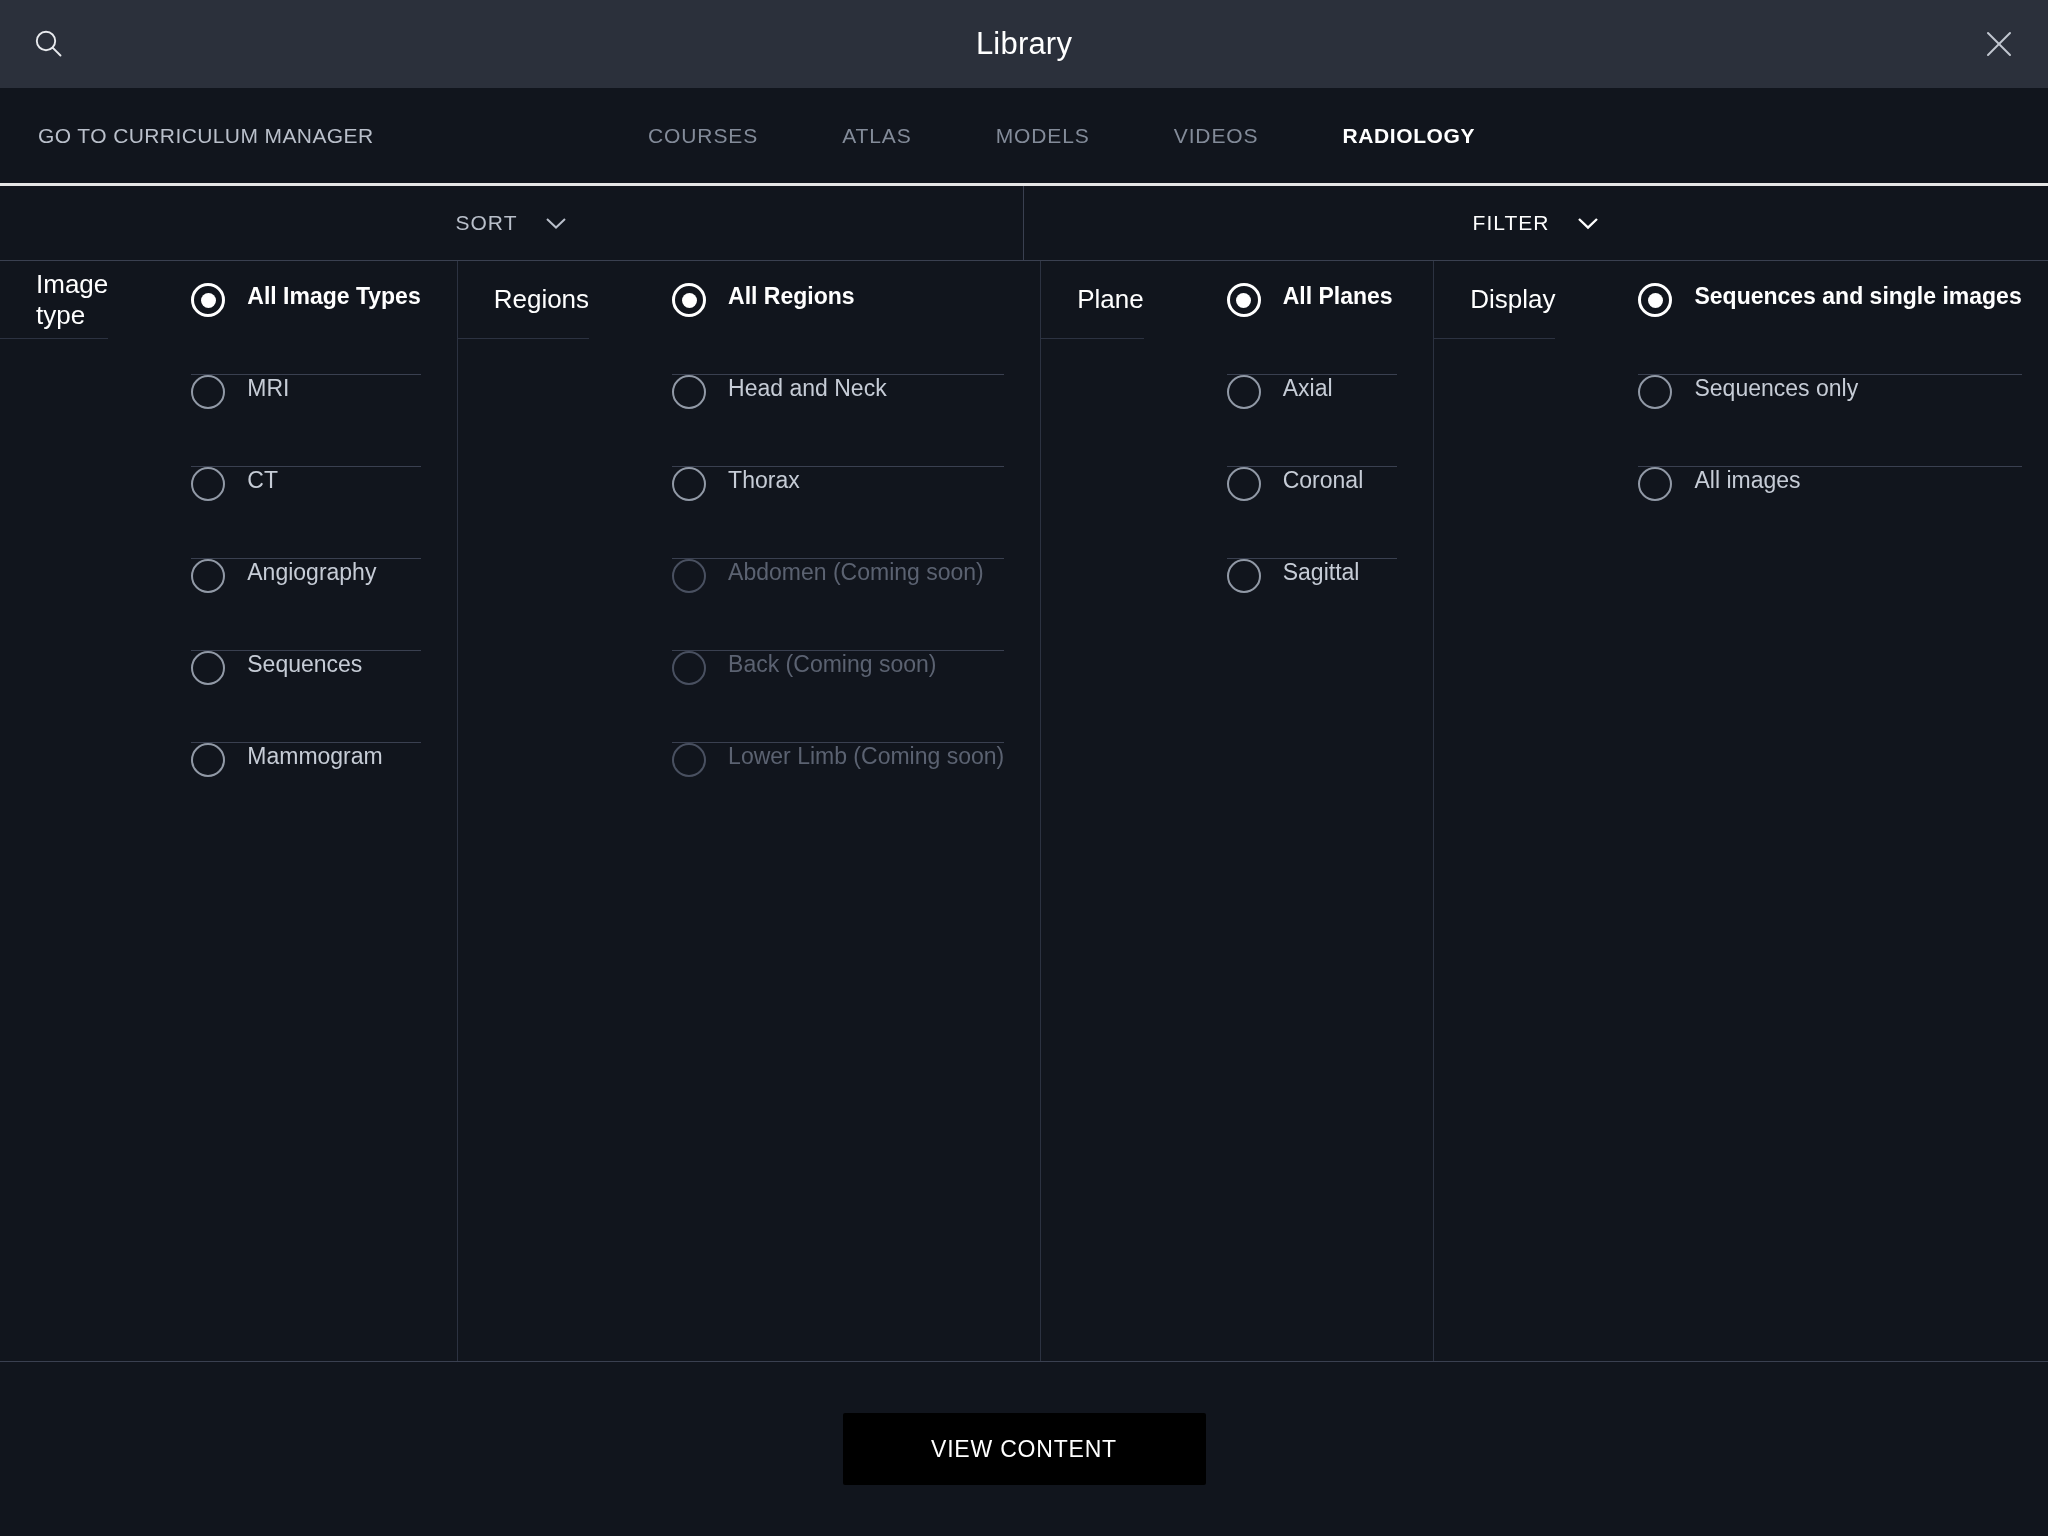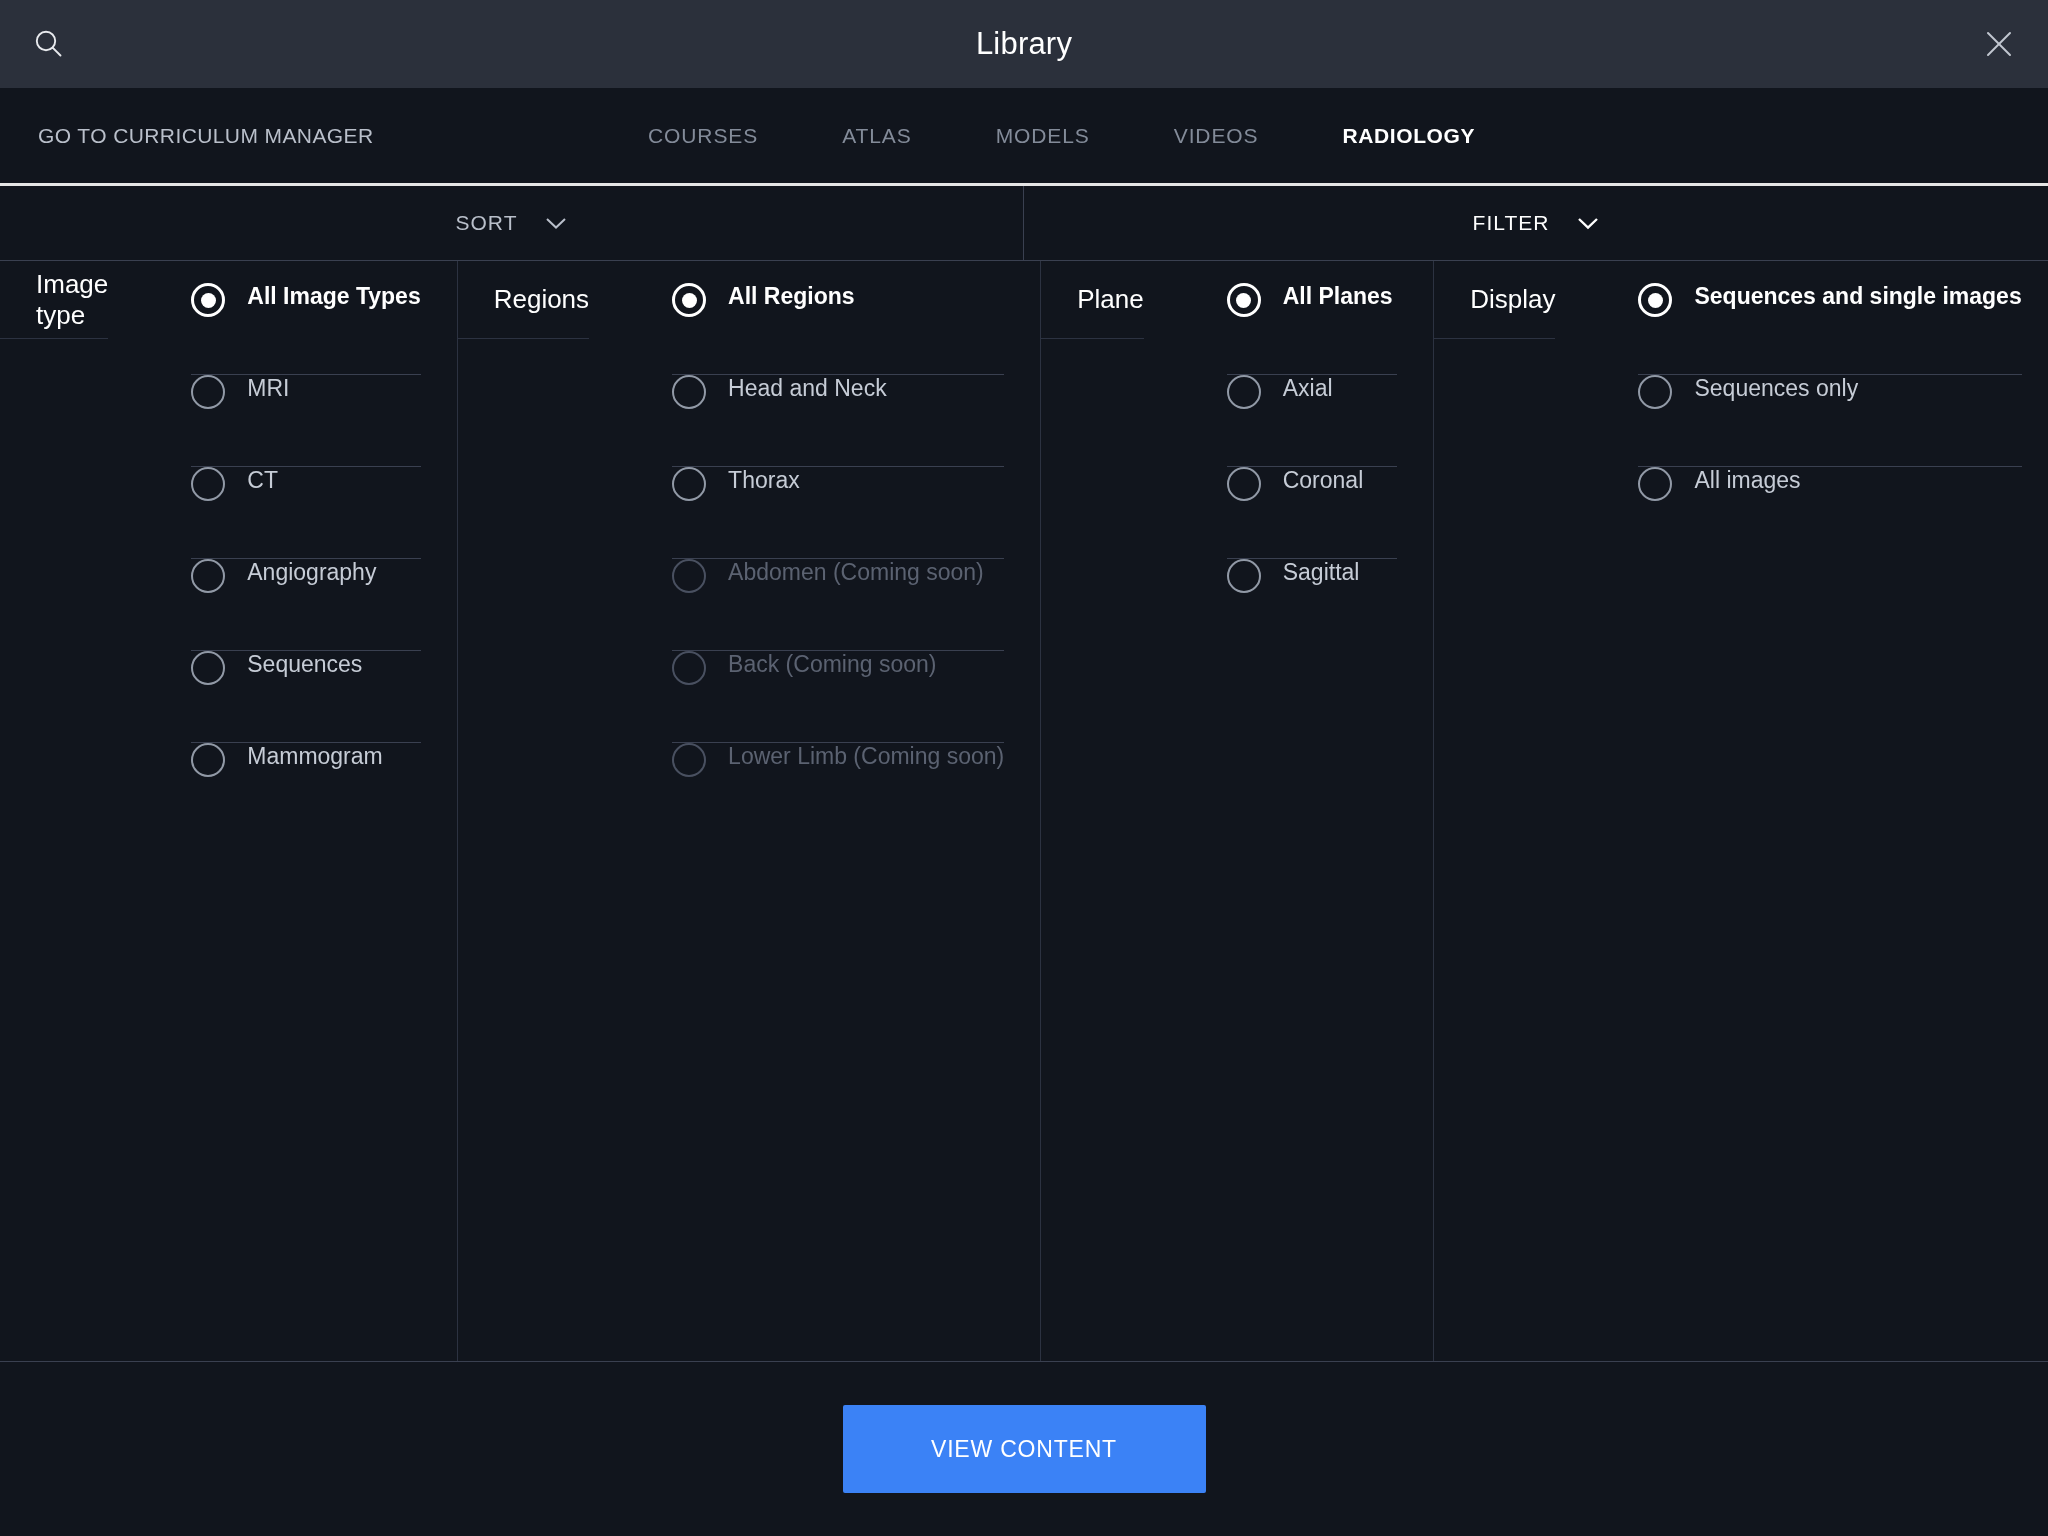--- a/index.html
+++ b/index.html
@@ -217,22 +217,22 @@
     flex: 0 0 175px;
     height: 175px;
     border-top: 1px solid #3a4050;
     display: flex;
     align-items: center;
     justify-content: center;
     background: #11151d;
   }
   .view-btn {
     width: 363px;
-    height: 88px;
-    background: #3b82f6;
+    height: 72px;
+    background: #000000;
     border: none;
     border-radius: 2px;
     color: #ffffff;
     font-size: 23px;
     letter-spacing: 0.8px;
     font-family: "Liberation Sans", sans-serif;
     cursor: pointer;
     display: flex;
     align-items: center;
     justify-content: center;

